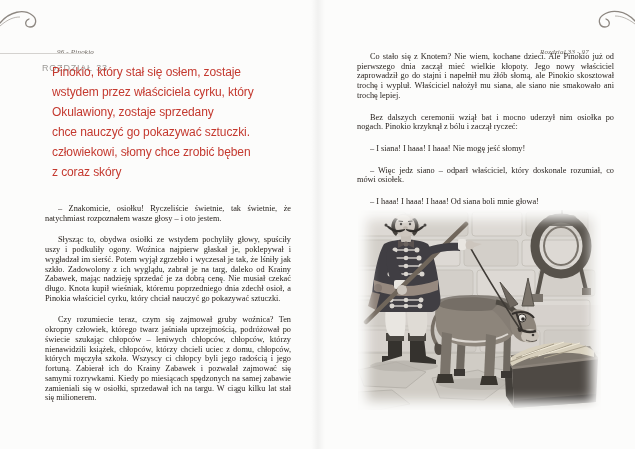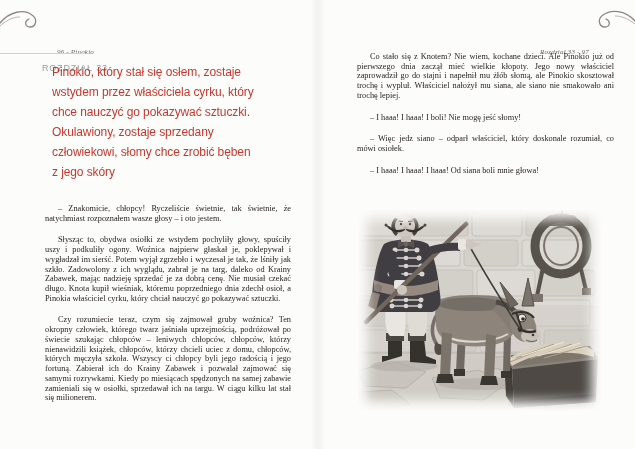--- a/index.html
+++ b/index.html
@@ -58,45 +58,46 @@
     </svg>
 
     <div class="running-head rh-left">96 - Pinokio</div>
 
     <div class="chapter-label">ROZDZIAŁ 33</div>
     <div class="chapter-rule"></div>
 
     <div class="chapter-title">
       <div>Pinokio, który stał się osłem, zostaje</div>
       <div>wstydem przez właściciela cyrku, który</div>
+      <div>Okulawiony, zostaje sprzedany</div>
       <div>chce nauczyć go pokazywać sztuczki.</div>
-      <div>Okulawiony, zostaje sprzedany</div>
       <div>człowiekowi, słomy chce zrobić bęben</div>
-      <div>z jego skóry</div>
+      <div>z coraz skóry</div>
     </div>
 
     <div class="body-text left-body">
-      <p>– Znakomicie, chłopcy! Ryczeliście świetnie, tak świetnie, że natychmiast rozpoznałem wasze głosy – i oto jestem.</p>
+      <p>– Znakomicie, osiołku! Ryczeliście świetnie, tak świetnie, że natychmiast rozpoznałem wasze głosy – i oto jestem.</p>
       <p>Słysząc to, obydwa osiołki ze wstydem pochyliły głowy, spuściły uszy i podkuliły ogony. Woźnica najpierw głaskał je, poklepywał i wygładzał im sierść. Potem wyjął zgrzebło i wyczesał je tak, że lśniły jak szkło. Zadowolony z ich wyglądu, zabrał je na targ, daleko od Krainy Zabawek, mając nadzieję sprzedać je za dobrą cenę. Nie musiał czekać długo. Knota kupił wieśniak, któremu poprzedniego dnia zdechł osioł, a Pinokia właściciel cyrku, który chciał nauczyć go pokazywać sztuczki.</p>
       <p>Czy rozumiecie teraz, czym się zajmował gruby woźnica? Ten okropny człowiek, którego twarz jaśniała uprzejmością, podróżował po świecie szukając chłopców – leniwych chłopców, chłopców, którzy nienawidzili książek, chłopców, którzy chcieli uciec z domu, chłopców, których męczyła szkoła. Wszyscy ci chłopcy byli jego radością i jego fortuną. Zabierał ich do Krainy Zabawek i pozwalał zajmować się samymi rozrywkami. Kiedy po miesiącach spędzonych na samej zabawie zamieniali się w osiołki, sprzedawał ich na targu. W ciągu kilku lat stał się milionerem.</p>
     </div>
   </div>
 
   <div class="page page-right">
 
     <div class="running-head rh-right">Rozdział 33 - 97</div>
 
     <svg class="flourish flourish-right" width="44" height="26" viewBox="0 0 44 26">
       <path d="M44,14 C34,3 20,2 12,8 C6,12 8,20 14,20 C19,20 20,14 15,12" fill="none" stroke="#8d8781" stroke-width="1.3" stroke-linecap="round"></path>
       <path d="M44,17 C36,11 30,9 24,9" fill="none" stroke="#8d8781" stroke-width="1" opacity=".6"></path>
     </svg>
 
     <div class="body-text right-body">
       <p>Co stało się z Knotem? Nie wiem, kochane dzieci. Ale Pinokio już od pierwszego dnia zaczął mieć wielkie kłopoty. Jego nowy właściciel zaprowadził go do stajni i napełnił mu żłób słomą, ale Pinokio skosztował trochę i wypluł. Właściciel nałożył mu siana, ale siano nie smakowało ani trochę lepiej.</p>
-      <p>– I haaa! I haaa! I boli! Nie mogę jeść słomy!</p>
+      <p>Bez dalszych ceremonii wziął bat i mocno uderzył nim osiołka po nogach. Pinokio krzyknął z bólu i zaczął ryczeć:</p>
+      <p>– I siana! I haaa! I haaa! Nie mogę jeść słomy!</p>
       <p>– Więc jedz siano – odparł właściciel, który doskonale rozumiał, co mówi osiołek.</p>
       <p>– I haaa! I haaa! I haaa! Od siana boli mnie głowa!</p>
       <div class="wrap-spacer"></div>
     </div>
 
     <div class="illustration">
       <svg viewBox="0 0 243 200">
 
         <rect width="243" height="143" fill="#dad7d2"></rect>
         <g fill="#ddd9d4" stroke="#c6c2bb" stroke-width="1">

